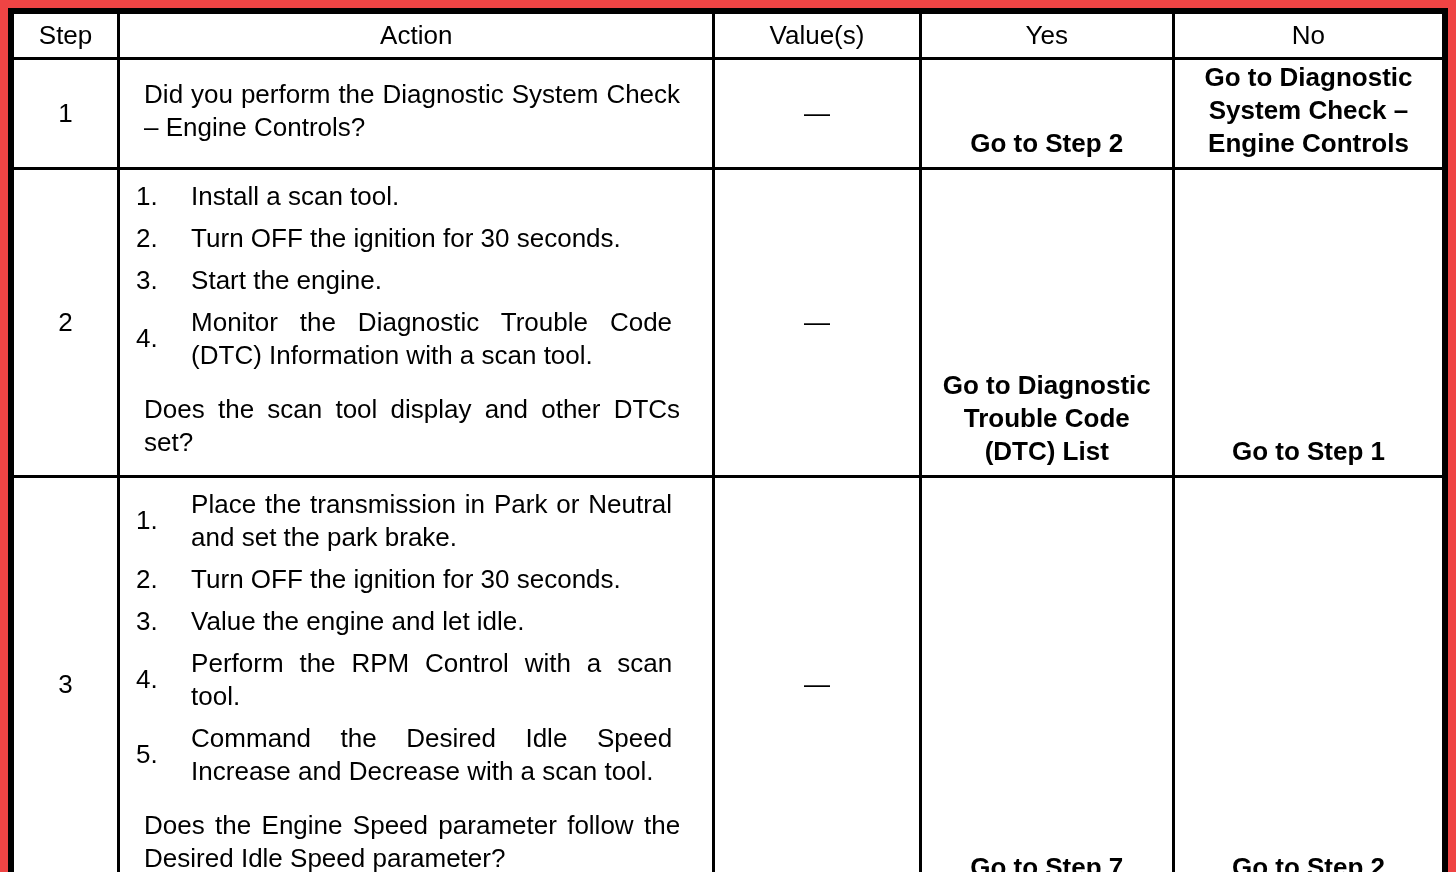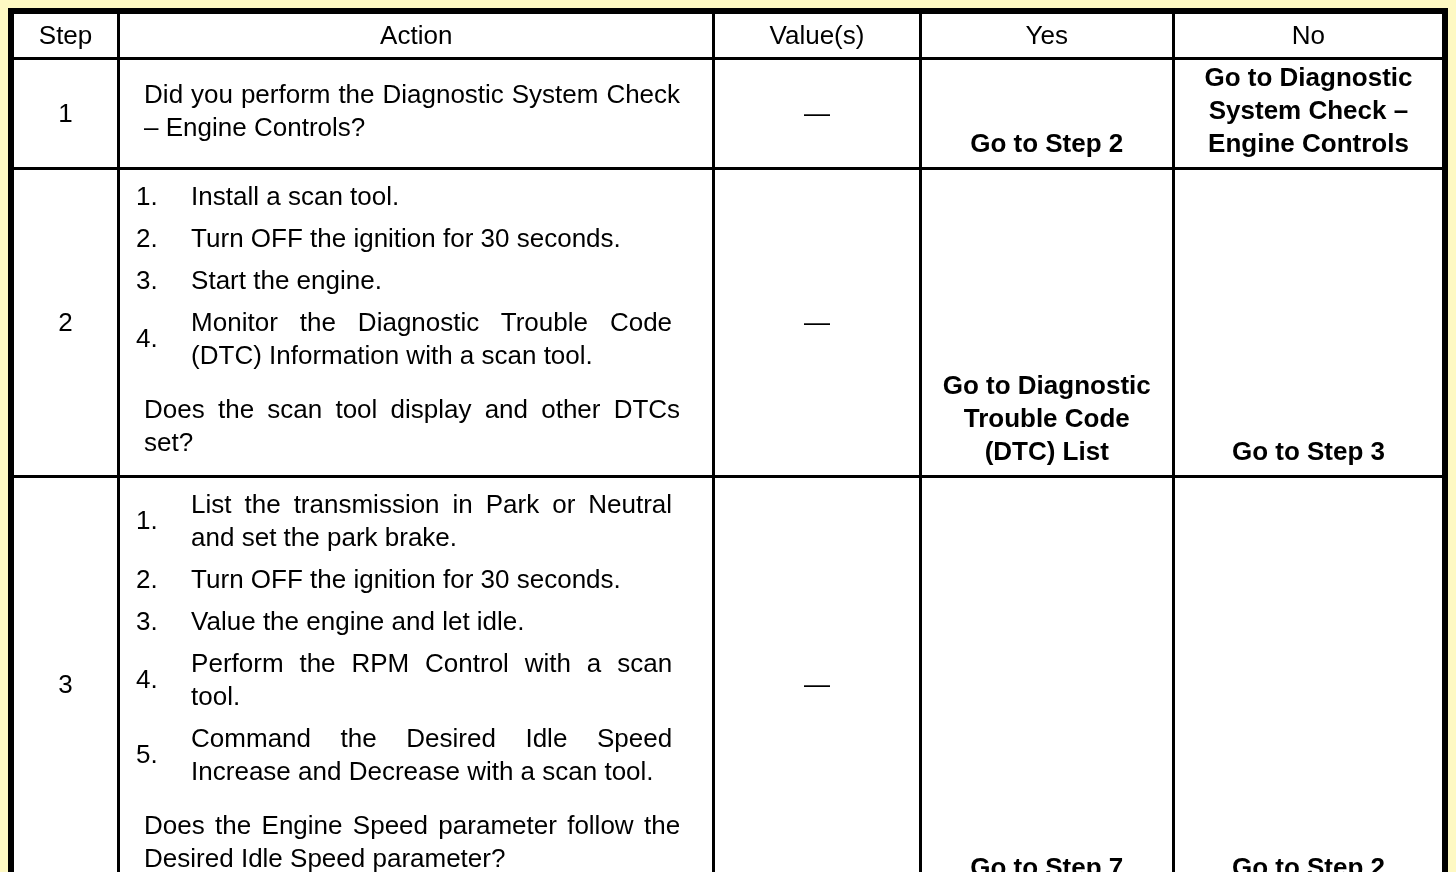--- a/index.html
+++ b/index.html
@@ -9,21 +9,21 @@
     width: 1456px;
     height: 872px;
     overflow: hidden;
     font-family: "Liberation Sans", sans-serif;
     color: #000000;
   }
   .page {
     position: relative;
     width: 1456px;
     height: 872px;
-    background: #fef9c3;
+    background: #ef4444;
   }
   table.diag-table {
     position: absolute;
     left: 8px;
     top: 8px;
     width: 1440px;
     border-collapse: collapse;
     table-layout: fixed;
     border: 6px solid #000000;
     background: #ffffff;
@@ -158,30 +158,30 @@
                 <span class="li-text">Monitor the Diagnostic Trouble Code (DTC) Information with a scan tool.</span>
               </li>
           </ol>
           <p class="question after-list">Does the scan tool display and other DTCs set?</p>
         </td>
         <td class="value-cell">—</td>
         <td class="yes-cell">
           <div class="goto">Go to Diagnostic Trouble Code (DTC) List</div>
         </td>
         <td class="no-cell">
-          <div class="goto">Go to Step 3</div>
+          <div class="goto">Go to Step 1</div>
         </td>
       </tr>
 
       <tr class="r3">
         <td class="step-cell">3</td>
         <td class="action-cell">
           <ol class="action-list">
             <li>
-                <span class="li-text">List the transmission in Park or Neutral and set the park brake.</span>
+                <span class="li-text">Place the transmission in Park or Neutral and set the park brake.</span>
               </li>
             <li>
                 <span class="li-text">Turn OFF the ignition for 30 seconds.</span>
               </li>
             <li>
                 <span class="li-text">Value the engine and let idle.</span>
               </li>
             <li>
                 <span class="li-text">Perform the RPM Control with a scan tool.</span>
               </li>

